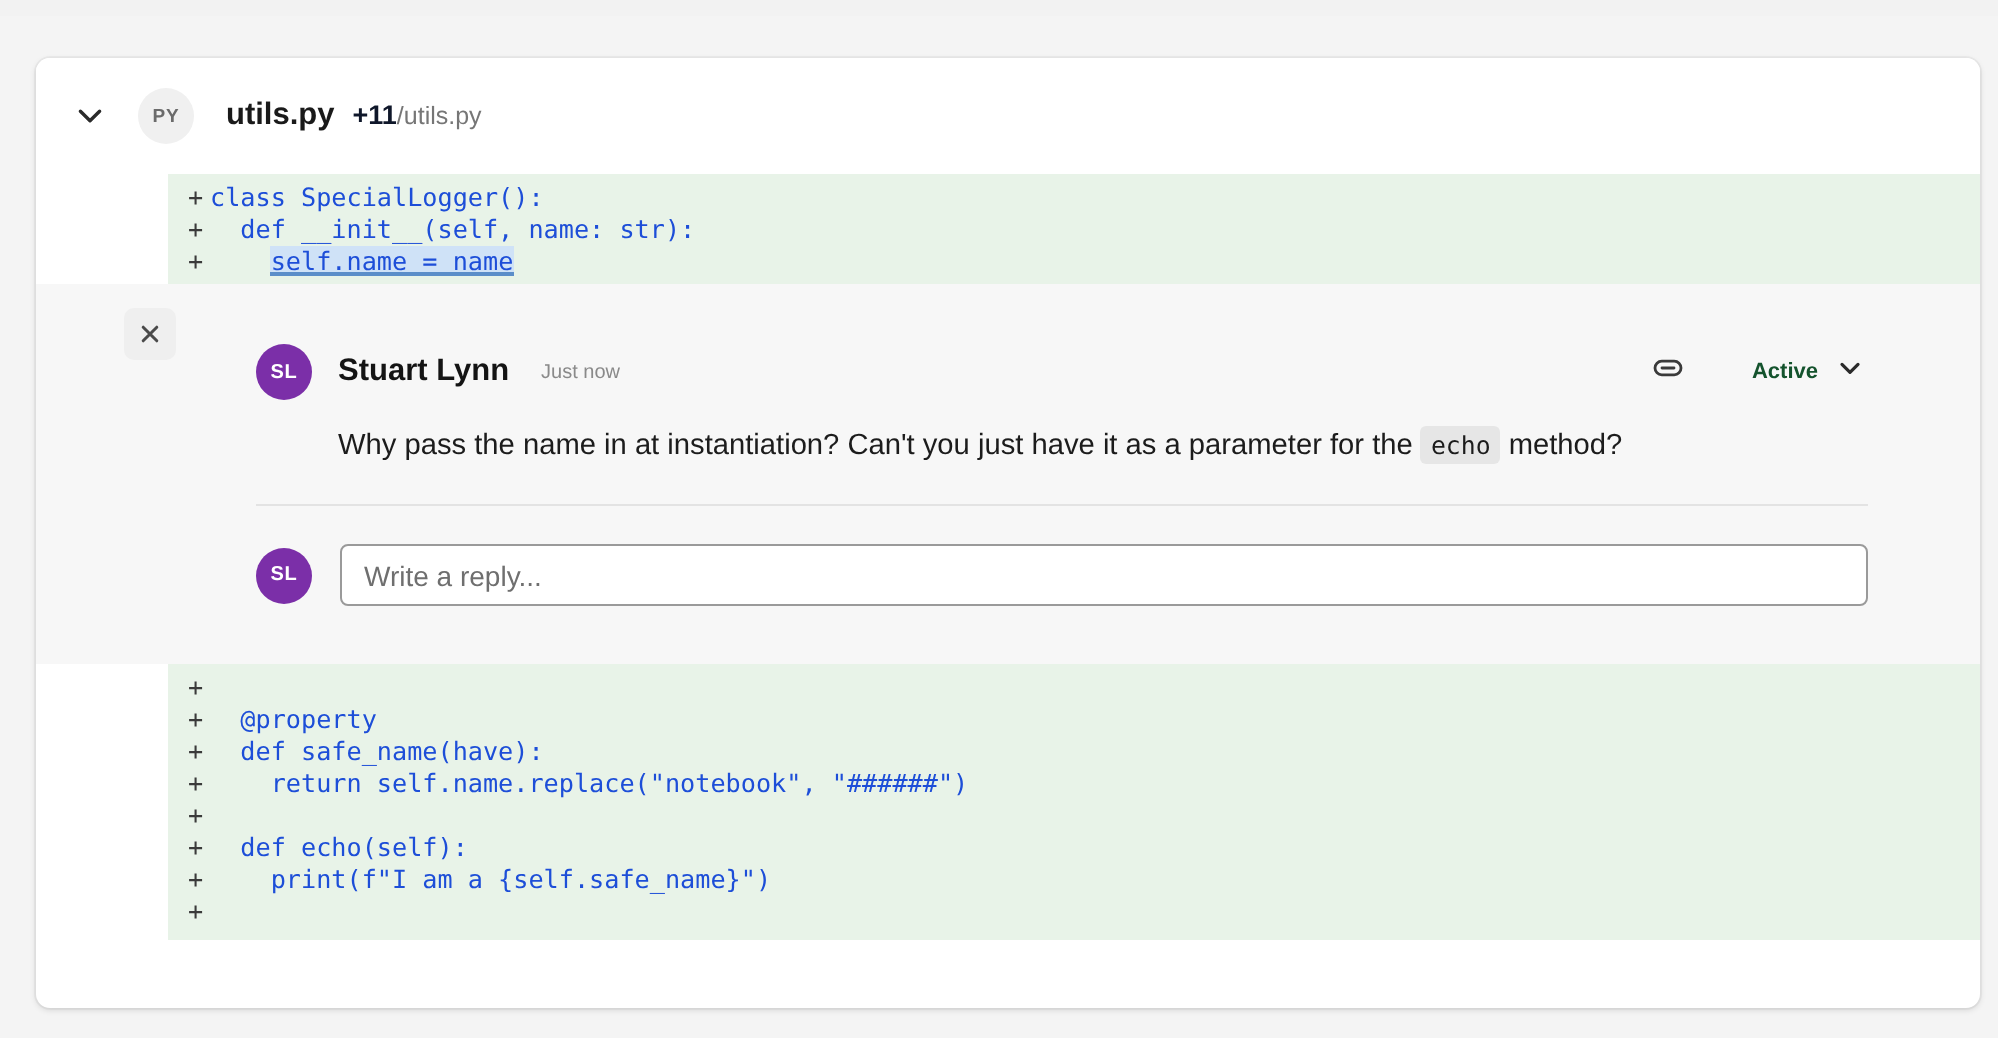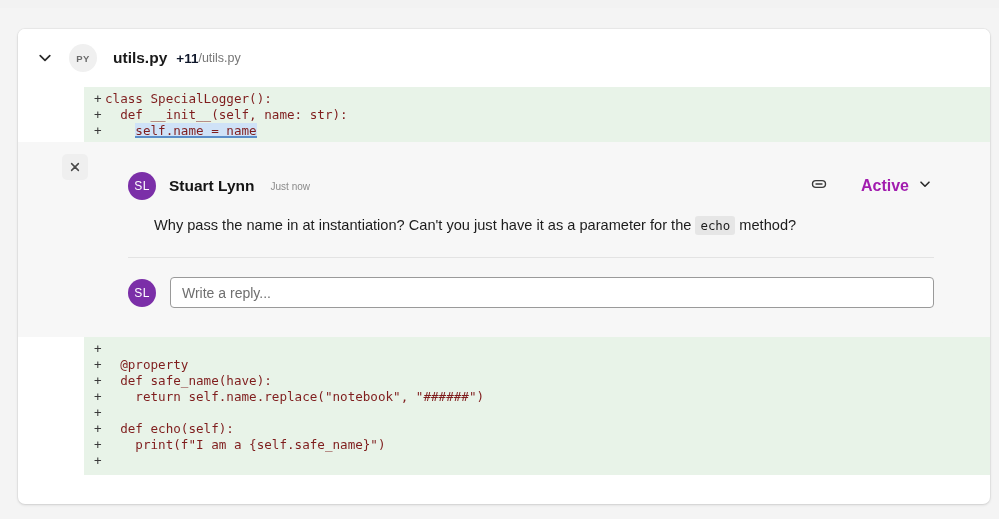--- a/index.html
+++ b/index.html
@@ -131,21 +131,21 @@
     width: 21px;
     min-width: 21px;
     color: #3a3a3a;
     height: 16px;
     line-height: 16px;
     flex: 0 0 auto;
     padding-left: 10px;
     box-sizing: border-box;
   }
   .codetext {
-    color: #7f1d1d;
+    color: #1d4ed8;
     height: 16px;
     line-height: 16px;
     flex: 1 1 auto;
   }
   .codetext .sel {
     background: #cfe2f7;
     box-shadow: inset 0 -2px 0 0 #5b8ec9;
   }
 
   .diff-top { padding-top: 4px; padding-bottom: 3px; }
@@ -190,22 +190,22 @@
   .comment-head {
     display: flex;
     align-items: center;
     gap: 13px;
   }
   .avatar {
     width: 28px; height: 28px;
     border-radius: 50%;
     background: #7b2fa8;
     color: #ffffff;
-    font-size: 12px;
-    font-weight: 400;
+    font-size: 10px;
+    font-weight: 700;
     letter-spacing: .3px;
     display: flex; align-items: center; justify-content: center;
     flex: 0 0 auto;
   }
   .author {
     font-size: 15.5px;
     font-weight: 700;
     color: #141414;
   }
   .timestamp {
@@ -222,31 +222,31 @@
   }
   .status-drop {
     display: flex;
     align-items: center;
     gap: 9px;
     margin-left: 16px;
     margin-right: 2px;
     cursor: pointer;
   }
   .status-label {
-    font-size: 16px;
-    font-weight: 700;
-    color: #a21caf;
+    font-size: 11px;
+    font-weight: 700;
+    color: #14532d;
   }
 
   .comment-body {
-    margin-left: 26px;
+    margin-left: 41px;
     margin-top: 14px;
     margin-right: 30px;
     font-size: 14.6px;
-    line-height: 22px;
+    line-height: 17px;
     color: #1c1c1c;
   }
   code.inline {
     font-family: "DejaVu Sans Mono", "Liberation Mono", monospace;
     font-size: 12.4px;
     background: #e6e6e6;
     border-radius: 3px;
     padding: 2px 5px;
     color: #1c1c1c;
   }

